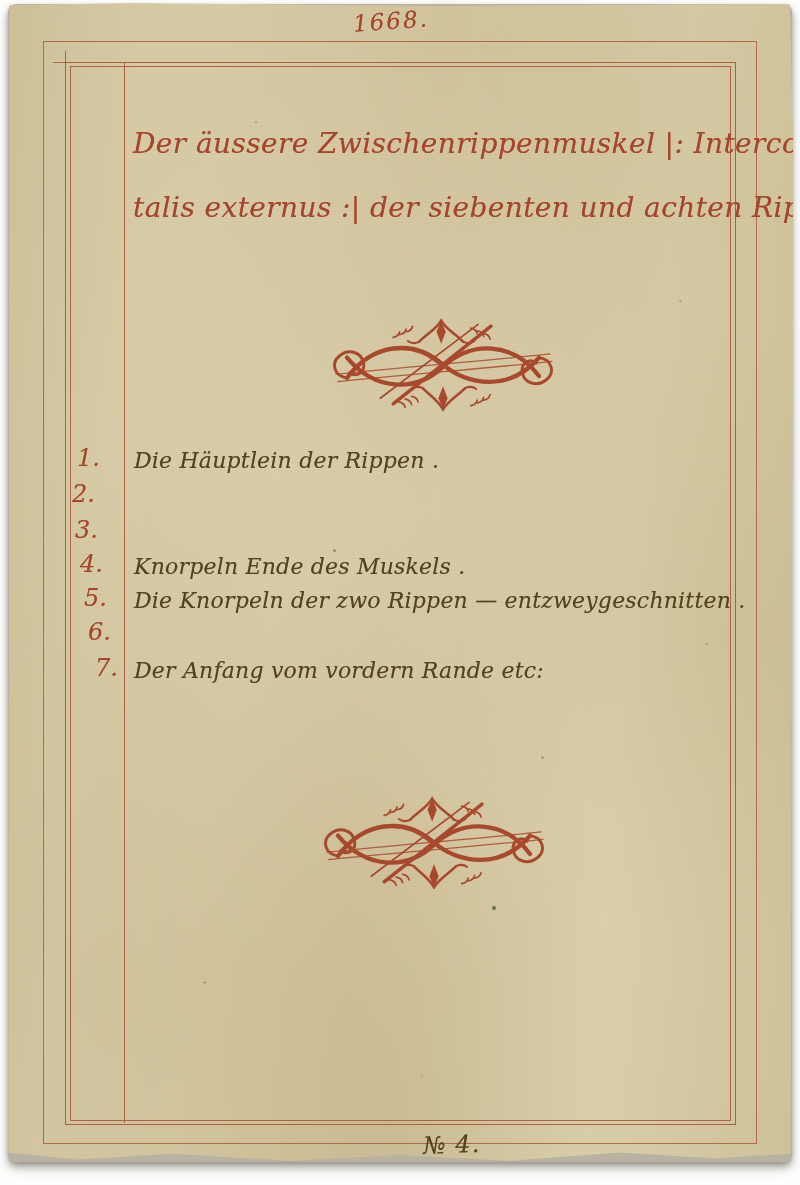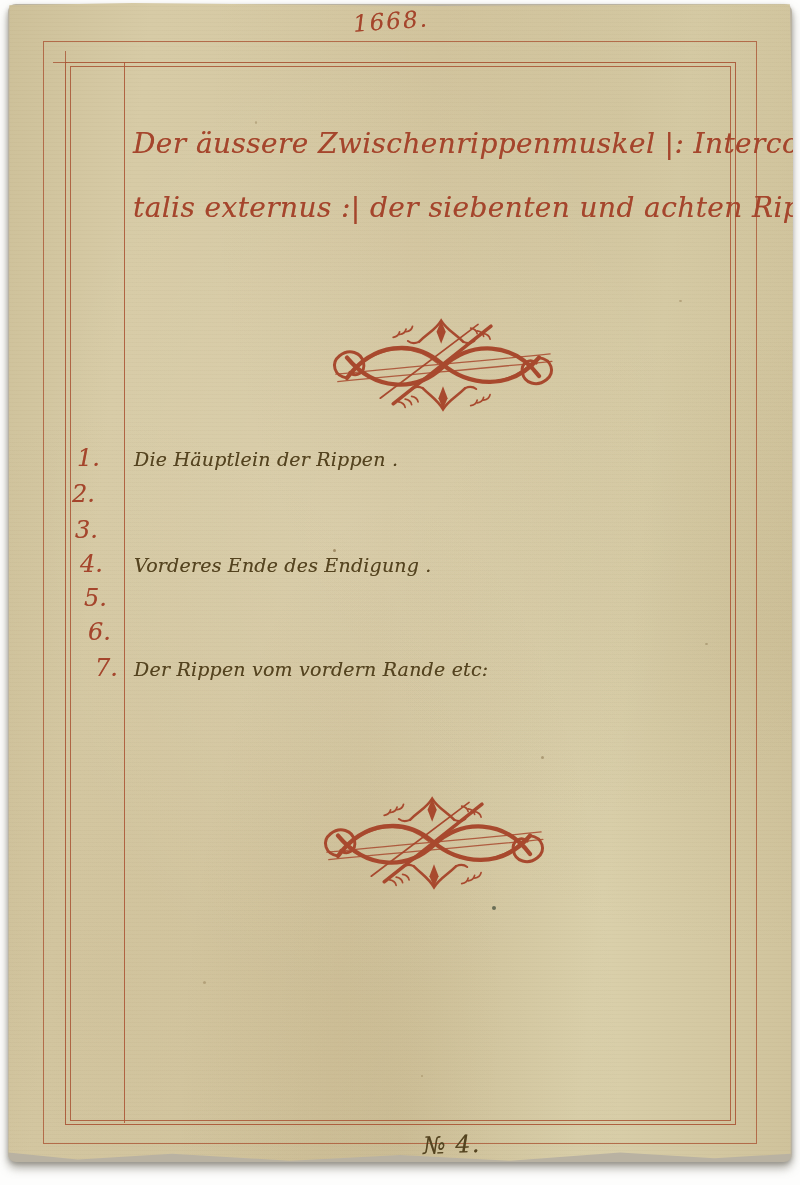--- a/index.html
+++ b/index.html
@@ -41,21 +41,21 @@
   .red-ink{color:#a5452c;text-shadow:0 0 .5px rgba(165,69,44,.55);}
   .brown-ink{color:#54431f;text-shadow:0 0 .4px rgba(84,67,31,.5);}
   .archive-number{left:346px;top:5px;font-size:23px;transform:rotate(-4deg);letter-spacing:2px;z-index:5;}
   .title-line{left:126px;font-size:28px;letter-spacing:.4px;}
   .title-1{top:124px;}
   .title-2{top:188px;}
   .signature-mark{left:416px;top:1128px;font-size:24px;letter-spacing:1px;transform:rotate(-2deg);}
   
   .list-row{position:absolute;left:0;width:720px;height:34px;}
   .item-num{position:absolute;font-style:italic;font-size:24px;color:#a5452c;text-shadow:0 0 .5px rgba(165,69,44,.5);}
-  .item-text{position:absolute;left:127px;top:4px;font-style:italic;font-size:19px;letter-spacing:.2px;color:#54431f;text-shadow:0 0 .4px rgba(84,67,31,.45);white-space:nowrap;}
+  .item-text{position:absolute;left:127px;top:4px;font-style:italic;font-size:22px;letter-spacing:.2px;color:#54431f;text-shadow:0 0 .4px rgba(84,67,31,.45);white-space:nowrap;}
   .r1{top:441px}.r2{top:477px}.r3{top:513px}.r4{top:547px}.r5{top:581px}.r6{top:615px}.r7{top:651px}
   .r1 .item-num{left:70px}.r2 .item-num{left:65px}.r3 .item-num{left:68px}
   .r4 .item-num{left:73px}.r5 .item-num{left:77px}.r6 .item-num{left:81px}.r7 .item-num{left:88px}
   
   .flourish{position:absolute;width:232px;height:96px;}
   .flourish-1{left:320px;top:314px;}
   .flourish-2{left:311px;top:792px;}
   .flourish svg{width:100%;height:100%;}
   
   .speck{position:absolute;width:4px;height:4px;border-radius:50%;}
@@ -145,31 +145,32 @@
       <span class="item-text">Die Häuptlein der Rippen .</span>
     </div>
     <div class="list-row r2">
       <span class="item-num">2.</span>
     </div>
     <div class="list-row r3">
       <span class="item-num">3.</span>
     </div>
     <div class="list-row r4">
       <span class="item-num">4.</span>
-      <span class="item-text">Vorderes Ende des Endigung .</span>
+      <span class="item-text">Knorpeln Ende des Muskels .</span>
     </div>
     <div class="list-row r5">
       <span class="item-num">5.</span>
+      <span class="item-text">Die Knorpeln der zwo Rippen — entzweygeschnitten .</span>
     </div>
     <div class="list-row r6">
       <span class="item-num">6.</span>
     </div>
     <div class="list-row r7">
       <span class="item-num">7.</span>
-      <span class="item-text">Der Rippen vom vordern Rande etc:</span>
+      <span class="item-text">Der Anfang vom vordern Rande etc:</span>
     </div>
   </div>
 
   <div class="flourish flourish-2">
     <svg viewBox="0 0 240 104">
         <use href="#knot"></use>
       </svg>
   </div>
 
   <div class="hand brown-ink signature-mark">№ 4.</div>

